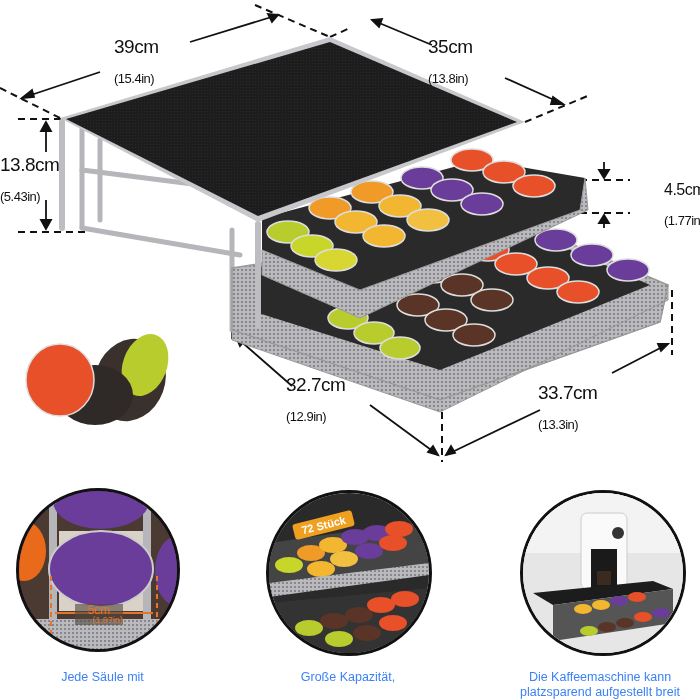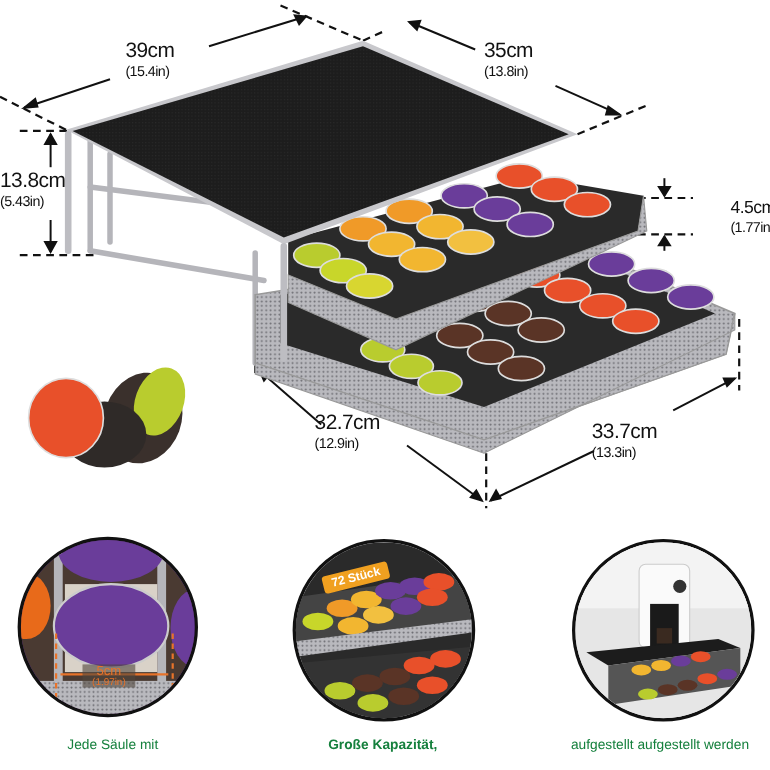--- a/index.html
+++ b/index.html
@@ -1,24 +1,24 @@
 <!DOCTYPE html>
 <html><head>
 <meta charset="utf-8">
 <style>
   html, body { margin: 0; padding: 0; background: #ffffff; }
   body { width: 700px; height: 700px; position: relative; overflow: hidden;
          font-family: "Liberation Sans", "DejaVu Sans", sans-serif; color: #111; }
   .dim-label { position: absolute; line-height: 1; letter-spacing: -0.5px; }
   .dim-label .cm { font-size: 19px; display: block; }
-  .dim-label .in { font-size: 13px; display: block; margin-top: 2px; }
+  .dim-label .in { font-size: 13px; display: block; margin-top: 16px; }
   .dim-label.small .cm { font-size: 16px; }
   .dim-label.small .in { font-size: 13px; }
   svg { position: absolute; left: 0; top: 0; }
-  .caption { position: absolute; text-align: center; font-size: 12.5px; line-height: 15px; color: #15803d; }
+  .caption { position: absolute; text-align: center; font-size: 12.5px; line-height: 15px; color: #3b82f6; }
   .circle { position: absolute; border-radius: 50%; border: 3px solid #111; overflow: hidden; background: #eee; }
   .badge72 { position: absolute; font-size: 11px; font-weight: bold; color: #fff; transform: rotate(-14deg);
              background: #f0a020; padding: 2px 8px; border-radius: 3px; }
   .label5 { position: absolute; color: #e8732a; text-align: center; line-height: 1; }
 </style>
 </head>
 <body>
 
 <svg width="700" height="480" viewBox="0 0 700 480">
   <defs>
@@ -145,21 +145,21 @@
     <ellipse cx="145" cy="365" rx="22" ry="32" fill="#b9cc2e" transform="rotate(20 145 365)"></ellipse>
     <ellipse cx="95" cy="395" rx="38" ry="30" fill="#2f2a28"></ellipse>
     <ellipse cx="60" cy="380" rx="34" ry="36" fill="#e8502a" stroke="#ddd" stroke-width="1.5"></ellipse>
   </g>
 </svg>
 
 <div class="dim-label" style="left:114px; top:37px;">
   <span class="cm">39cm</span>
   <span class="in">(15.4in)</span>
 </div>
-<div class="dim-label" style="left:440px; top:37px;">
+<div class="dim-label" style="left:428px; top:37px;">
   <span class="cm">35cm</span>
   <span class="in">(13.8in)</span>
 </div>
 <div class="dim-label" style="left:0px; top:155px;">
   <span class="cm">13.8cm</span>
   <span class="in">(5.43in)</span>
 </div>
 <div class="dim-label small" style="left:664px; top:182px;">
   <span class="cm">4.5cm</span>
   <span class="in">(1.77in)</span>
@@ -186,21 +186,21 @@
       <ellipse cx="158" cy="80" rx="22" ry="35" fill="#6a3d9a"></ellipse>
       <rect x="0" y="128" width="158" height="30" fill="url(#mesh)"></rect>
       <g stroke="#e8732a" stroke-width="2" stroke-dasharray="5,4">
         <line x1="32" y1="85" x2="32" y2="145"></line>
         <line x1="138" y1="85" x2="138" y2="145"></line>
       </g>
       <line x1="36" y1="122" x2="134" y2="122" stroke="#e8732a" stroke-width="2"></line>
     </svg>
     <div class="label5" style="left:56px; top:113px; width:48px; background:rgba(80,70,60,0.6);">
       <div style="font-size:12px;">5cm</div>
-      <div style="font-size:9px;">(1.97in)</div>
+      <div style="font-size:9px;text-align:right;">(1.97in)</div>
     </div>
   </div>
   <div class="caption" style="left:0px; top:670px; width:205px;">
     <div>Jede Säule mit</div>
   </div>
 </div>
 
 <div>
   <div class="circle" style="left:266px; top:490px; width:160px; height:160px; background:#e8e8ea;">
     <svg width="160" height="160" viewBox="0 0 160 160">
@@ -226,21 +226,21 @@
         <ellipse cx="90" cy="122" rx="14" ry="8" fill="#5a3426"></ellipse>
         <ellipse cx="112" cy="112" rx="14" ry="8" fill="#e8502a"></ellipse>
         <ellipse cx="136" cy="106" rx="14" ry="8" fill="#e8502a"></ellipse>
         <ellipse cx="70" cy="146" rx="14" ry="8" fill="#b9cc2e"></ellipse>
         <ellipse cx="98" cy="140" rx="14" ry="8" fill="#5a3426"></ellipse>
         <ellipse cx="124" cy="130" rx="14" ry="8" fill="#e8502a"></ellipse>
       </g>
     </svg>
     <div class="badge72" style="left:24px; top:24px;">72 Stück</div>
   </div>
-  <div class="caption" style="left:248px; top:670px; width:200px;font-weight:bold;">
+  <div class="caption" style="left:248px; top:670px; width:200px;">
     <div>Große Kapazität,</div>
   </div>
 </div>
 
 <div>
   <div class="circle" style="left:520px; top:490px; width:160px; height:160px; background:#ececec;">
     <svg width="160" height="160" viewBox="0 0 160 160">
       <rect width="160" height="160" fill="#e6e6e6"></rect>
       <rect x="0" y="0" width="160" height="60" fill="#f3f3f3"></rect>
       <rect x="58" y="20" width="46" height="76" rx="6" fill="#fafafa" stroke="#ccc"></rect>
@@ -256,15 +256,16 @@
         <ellipse cx="114" cy="104" rx="9" ry="5" fill="#e8502a"></ellipse>
         <ellipse cx="66" cy="138" rx="9" ry="5" fill="#b9cc2e"></ellipse>
         <ellipse cx="84" cy="134" rx="9" ry="5" fill="#5a3426"></ellipse>
         <ellipse cx="102" cy="130" rx="9" ry="5" fill="#5a3426"></ellipse>
         <ellipse cx="120" cy="124" rx="9" ry="5" fill="#e8502a"></ellipse>
         <ellipse cx="138" cy="120" rx="9" ry="5" fill="#6a3d9a"></ellipse>
       </g>
     </svg>
   </div>
   <div class="caption" style="left:500px; top:670px; width:200px;">
-    <div>aufgestellt aufgestellt werden</div>
+    <div>Die Kaffeemaschine kann</div>
+    <div>platzsparend aufgestellt breit</div>
   </div>
 </div>
 
 </body></html>

